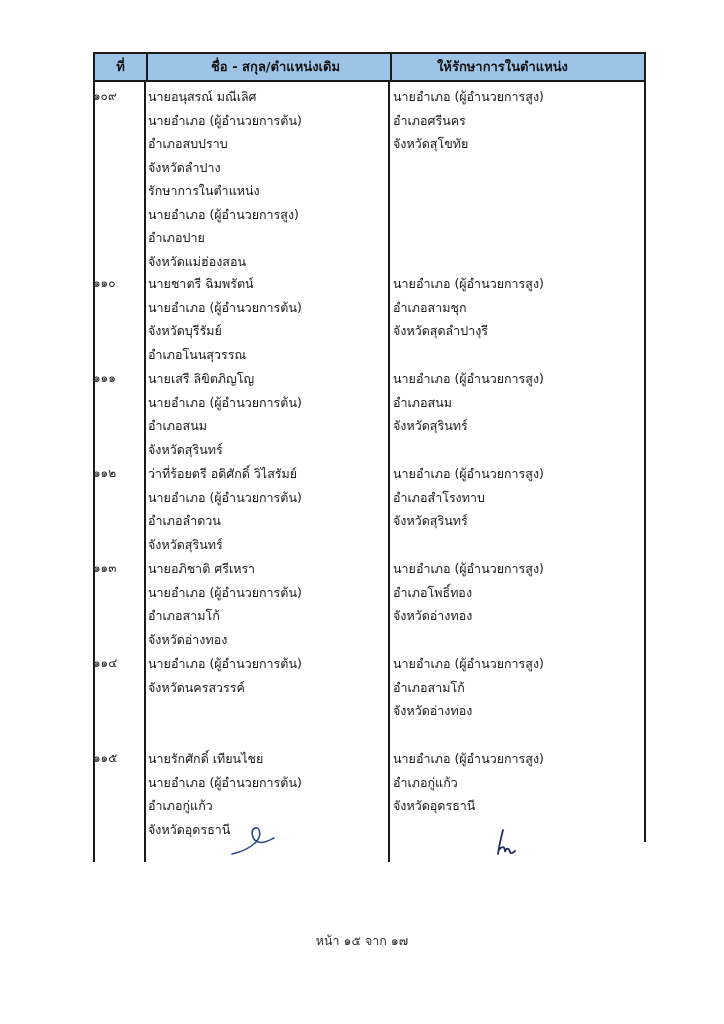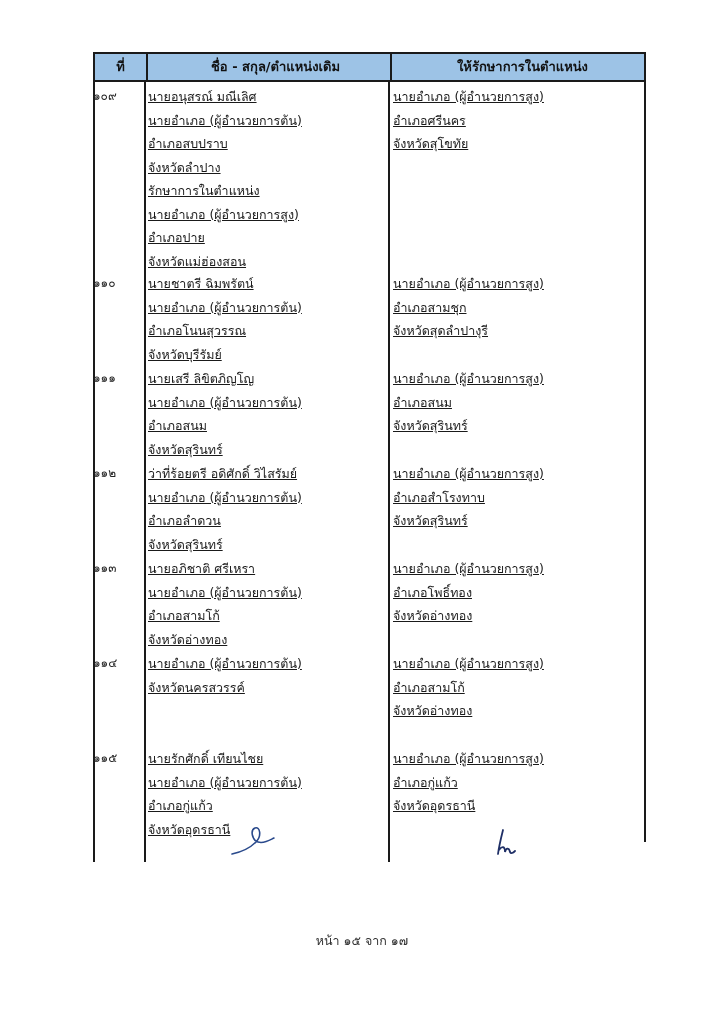--- a/index.html
+++ b/index.html
@@ -7,29 +7,29 @@
          font-family:"DejaVu Sans", sans-serif; color:#1a1a1a; }
   .page { position:absolute; left:0; top:0; width:724px; height:1024px; background:#fff; }
 
   .table { position:absolute; left:93px; top:52px; width:553px; }
   .hdr { position:absolute; left:0; top:0; width:553px; height:30px; background:#9dc3e6;
          border:2px solid #1a1a1a; box-sizing:border-box; }
   .hdr-cell { position:absolute; top:0; height:26px; line-height:26px; text-align:center;
               font-weight:bold; font-size:13px; color:#111; }
   .hdr-no { left:0; width:51px; }
   .hdr-name { left:53px; width:243px;padding-left:6px; }
-  .hdr-pos { left:298px; width:219px;padding-left:20px; }
+  .hdr-pos { left:298px; width:219px; }
   .hdr-div { position:absolute; top:0; width:2px; height:26px; background:#1a1a1a; }
 
   .vline { position:absolute; width:2px; background:#1a1a1a; }
 
   .row { position:absolute; left:0; width:553px; }
   .cell-no { position:absolute; left:0; width:53px; text-align:left; font-size:12px;
              line-height:23.5px; color:#222; }
-  .cell-col { position:absolute; font-size:12.5px; line-height:23.5px; white-space:nowrap; color:#1a1a1a;text-decoration:underline; }
+  .cell-col { position:absolute; font-size:12.5px; line-height:23.5px; white-space:nowrap; color:#1a1a1a; }
   .cell-name { left:55px; width:238px; }
   .cell-pos { left:300px; width:250px; }
   .cell-col div { height:23.5px; }
 
   .footer { position:absolute; left:0; width:724px; top:931px; text-align:center; font-size:12.5px; color:#333; }
   .sig { position:absolute; }
 </style>
 </head>
 <body>
 
@@ -66,22 +66,22 @@
         <div>อำเภอศรีนคร</div>
         <div>จังหวัดสุโขทัย</div>
       </div>
     </div>
 
     <div class="row" style="top:220px;">
       <div class="cell-no">๑๑๐</div>
       <div class="cell-col cell-name">
         <div>นายชาตรี ฉิมพรัตน์</div>
         <div>นายอำเภอ (ผู้อำนวยการต้น)</div>
+        <div>จังหวัดบุรีรัมย์</div>
         <div>อำเภอโนนสุวรรณ</div>
-        <div>จังหวัดบุรีรัมย์</div>
       </div>
       <div class="cell-col cell-pos">
         <div>นายอำเภอ (ผู้อำนวยการสูง)</div>
         <div>อำเภอสามชุก</div>
         <div>จังหวัดสุดลำปางุรี</div>
       </div>
     </div>
 
     <div class="row" style="top:315px;">
       <div class="cell-no">๑๑๑</div>

